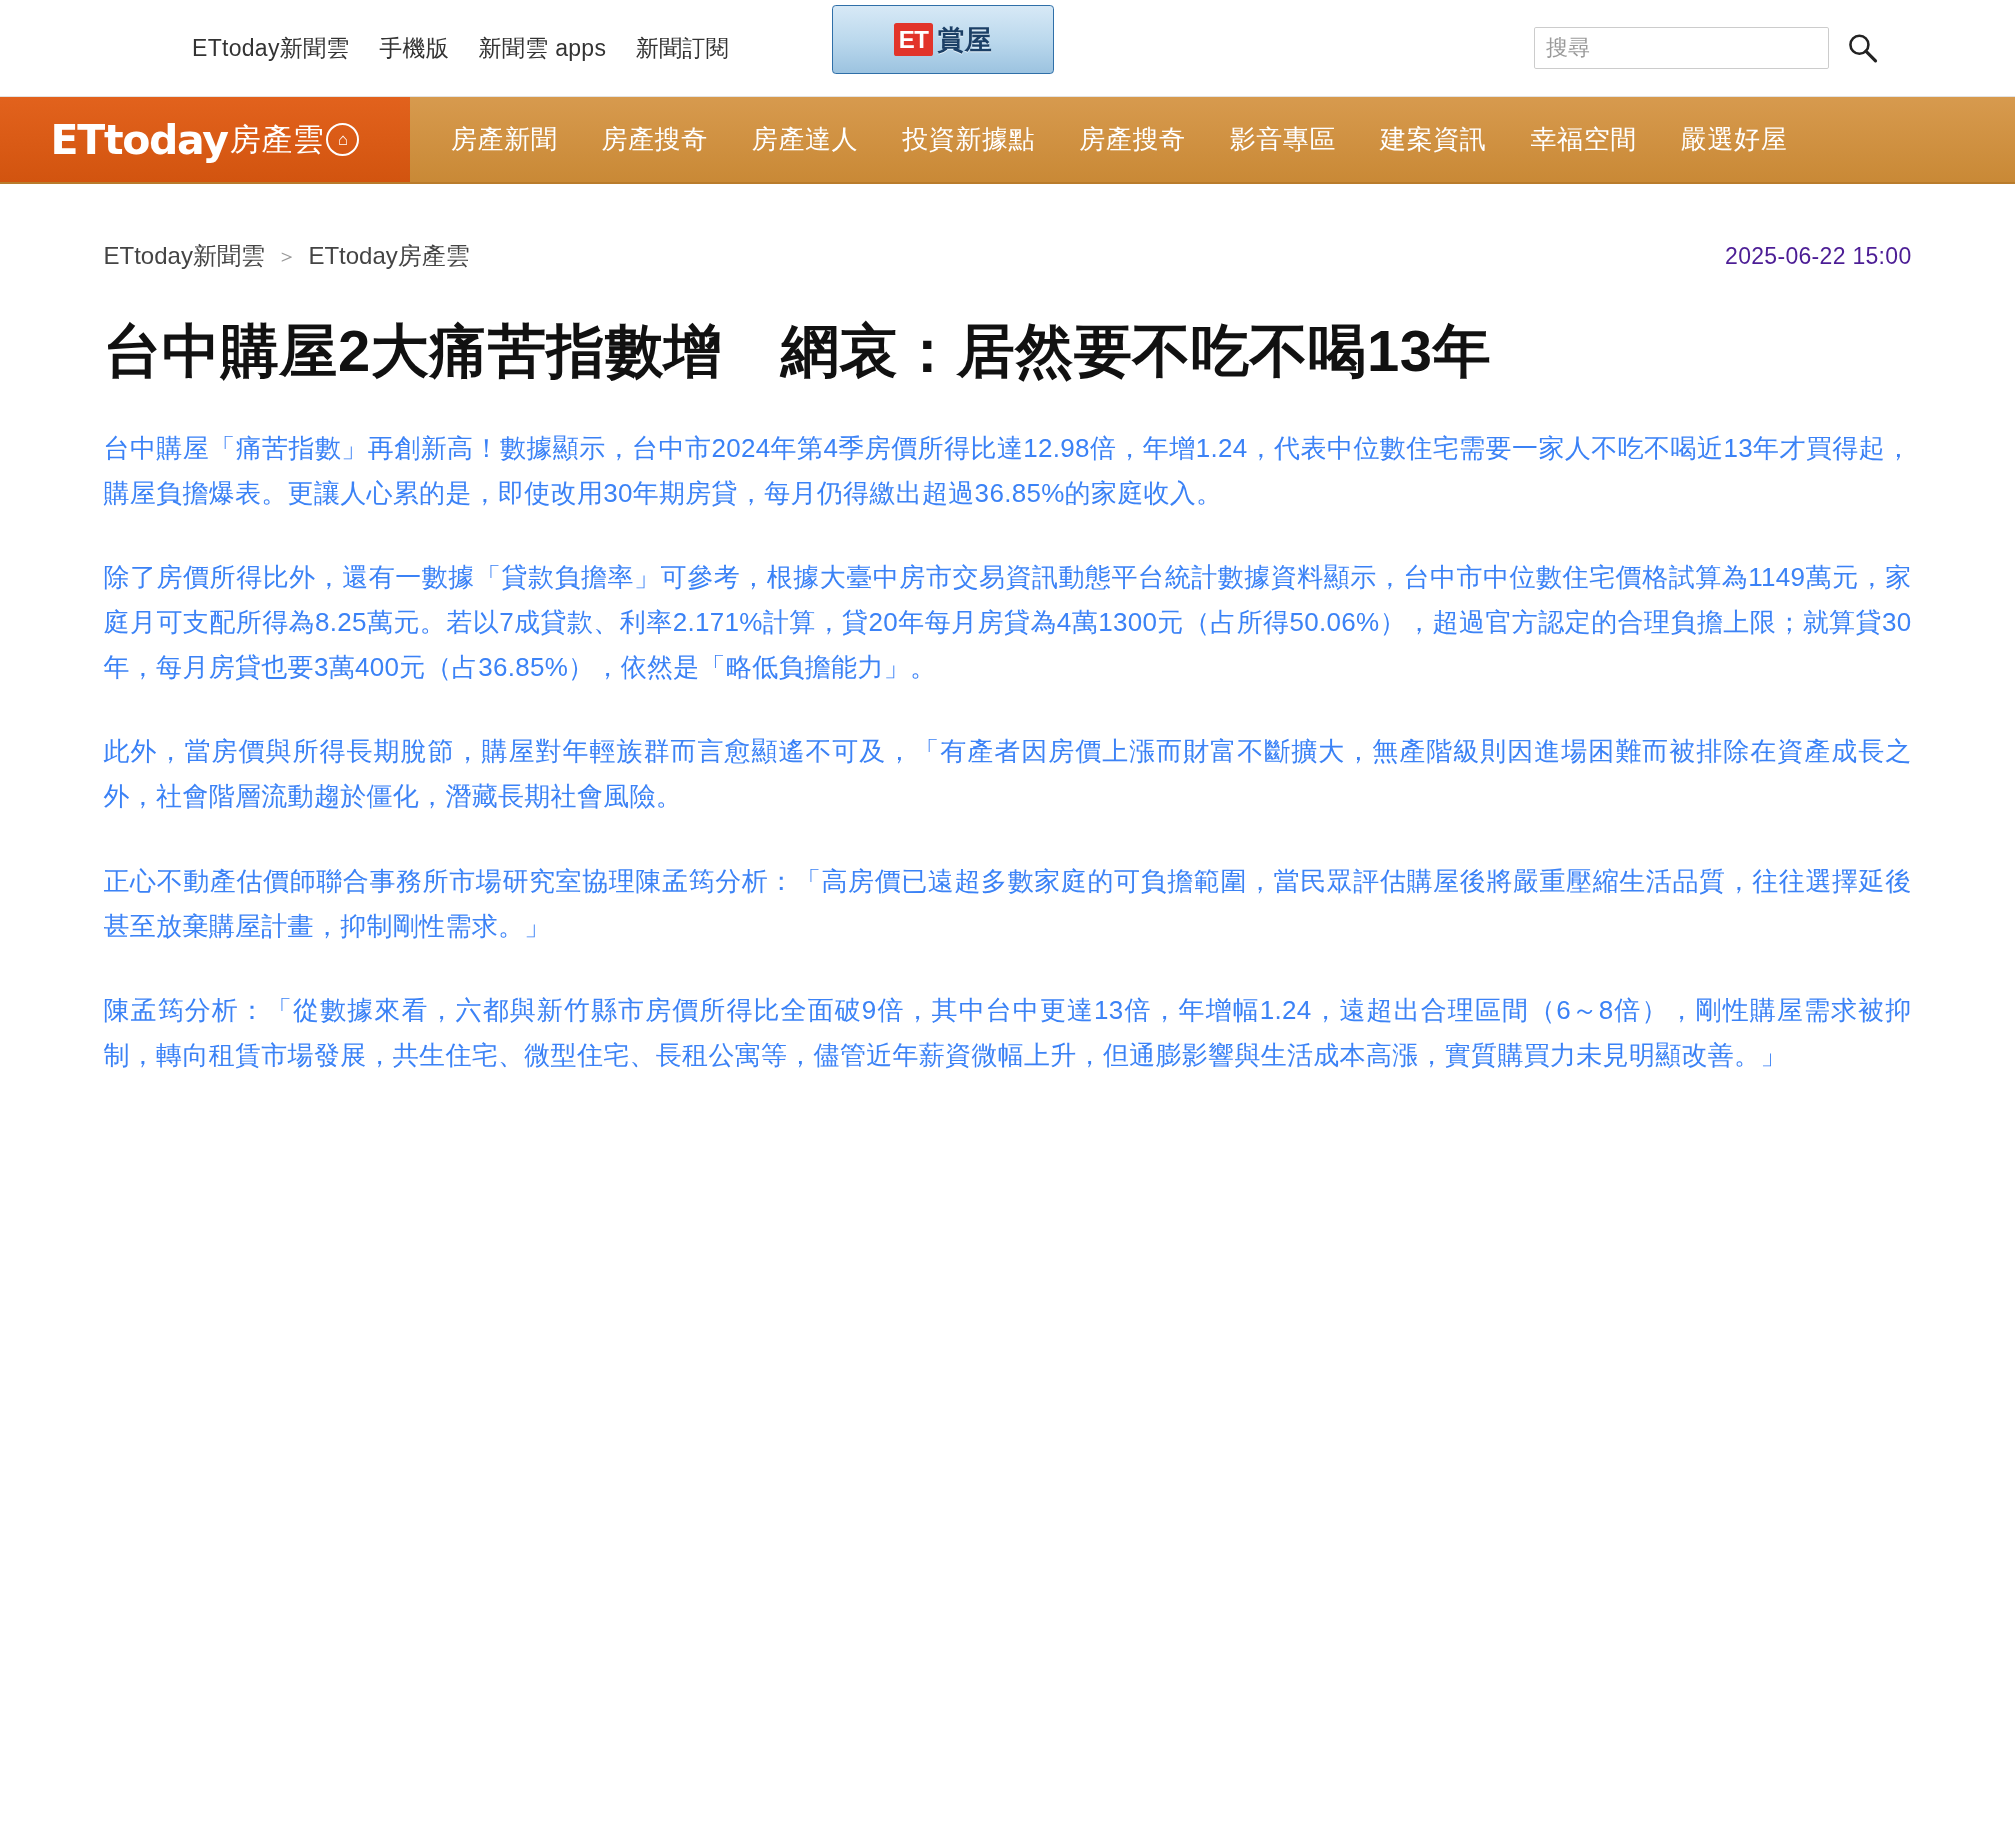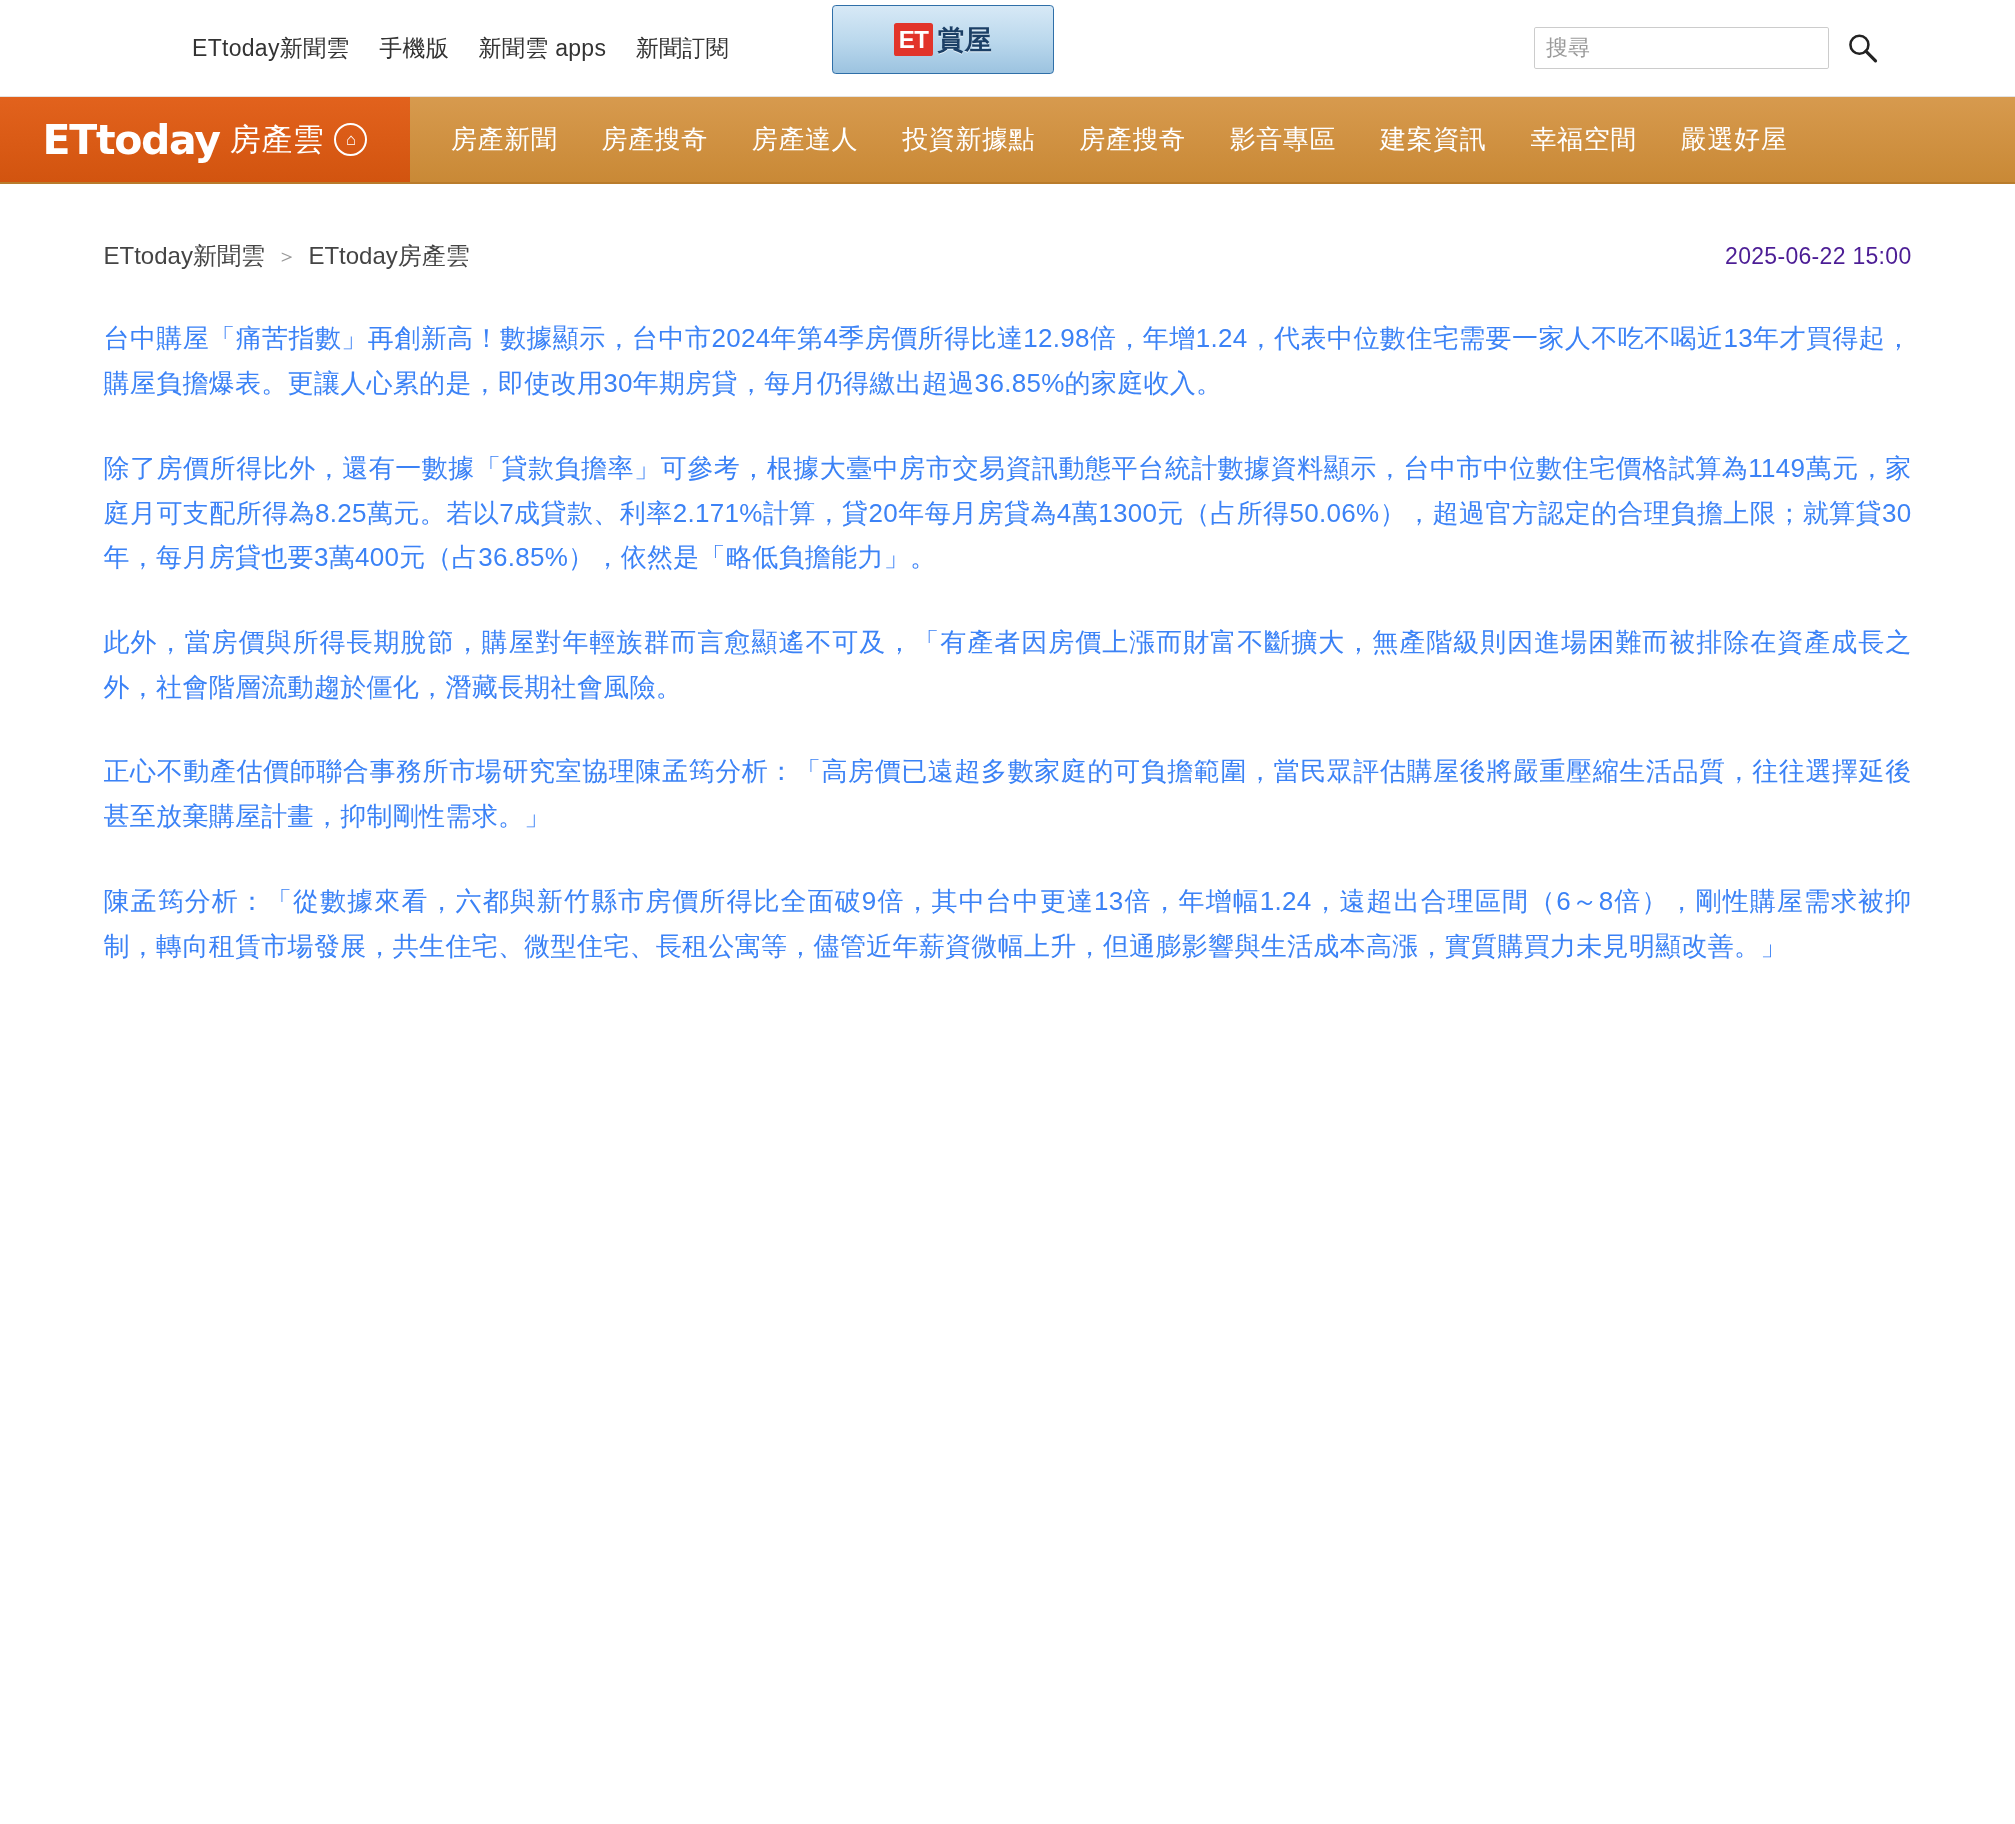--- a/index.html
+++ b/index.html
@@ -105,21 +105,21 @@
     align-items: stretch;
     background: linear-gradient(#d79a4e, #c98936);
     border-bottom: 2.6px solid #b97c2c;
   }
   .brand {
     width: 410px;
     background: linear-gradient(#e2621d, #d2540f);
     display: flex;
     align-items: center;
     justify-content: center;
-    gap: 10px;
+    gap: 2px;
     color: #ffffff;
     flex: 0 0 410px;
   }
   .brand .bt1 {
     font-size: 41px;
     font-weight: bold;
     letter-spacing: -1.3px;
     font-family: "DejaVu Sans", "Liberation Sans", sans-serif;
   }
   .brand .bt2 {
@@ -253,20 +253,21 @@
 
   <div class="meta-row">
     <div class="breadcrumb">
       <a href="#">ETtoday新聞雲</a>
       <span class="sep">＞</span>
       <a href="#">ETtoday房產雲</a>
     </div>
     <div class="timestamp">2025-06-22 15:00</div>
   </div>
 
+  <h1 class="headline">台中購屋2大痛苦指數增　網哀：居然要不吃不喝13年</h1>
 
 
   <div class="body">
     <p>台中購屋「痛苦指數」再創新高！數據顯示，台中市2024年第4季房價所得比達12.98倍，年增1.24，代表中位數住宅需要一家人不吃不喝近13年才買得起，購屋負擔爆表。更讓人心累的是，即使改用30年期房貸，每月仍得繳出超過36.85%的家庭收入。</p>
     <p>除了房價所得比外，還有一數據「貸款負擔率」可參考，根據大臺中房市交易資訊動態平台統計數據資料顯示，台中市中位數住宅價格試算為1149萬元，家庭月可支配所得為8.25萬元。若以7成貸款、利率2.171%計算，貸20年每月房貸為4萬1300元（占所得50.06%），超過官方認定的合理負擔上限；就算貸30年，每月房貸也要3萬400元（占36.85%），依然是「略低負擔能力」。</p>
     <p>此外，當房價與所得長期脫節，購屋對年輕族群而言愈顯遙不可及，「有產者因房價上漲而財富不斷擴大，無產階級則因進場困難而被排除在資產成長之外，社會階層流動趨於僵化，潛藏長期社會風險。</p>
     <p>正心不動產估價師聯合事務所市場研究室協理陳孟筠分析：「高房價已遠超多數家庭的可負擔範圍，當民眾評估購屋後將嚴重壓縮生活品質，往往選擇延後甚至放棄購屋計畫，抑制剛性需求。」</p>
     <p>陳孟筠分析：「從數據來看，六都與新竹縣市房價所得比全面破9倍，其中台中更達13倍，年增幅1.24，遠超出合理區間（6～8倍），剛性購屋需求被抑制，轉向租賃市場發展，共生住宅、微型住宅、長租公寓等，儘管近年薪資微幅上升，但通膨影響與生活成本高漲，實質購買力未見明顯改善。」</p>
   </div>
 </main>

